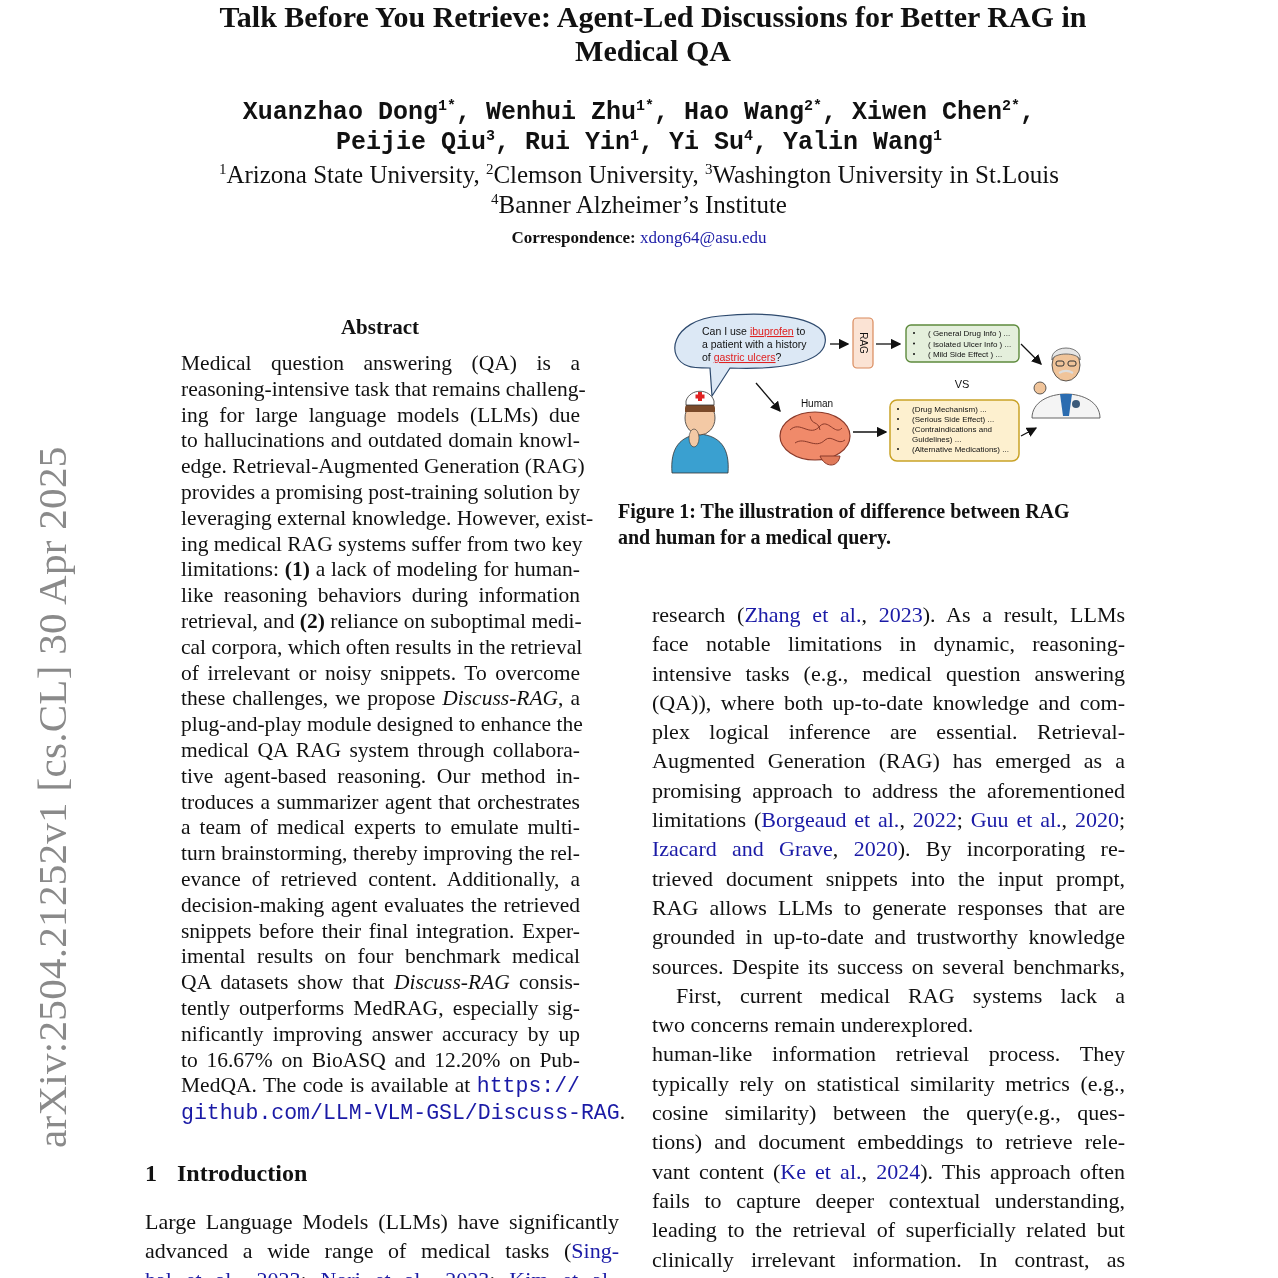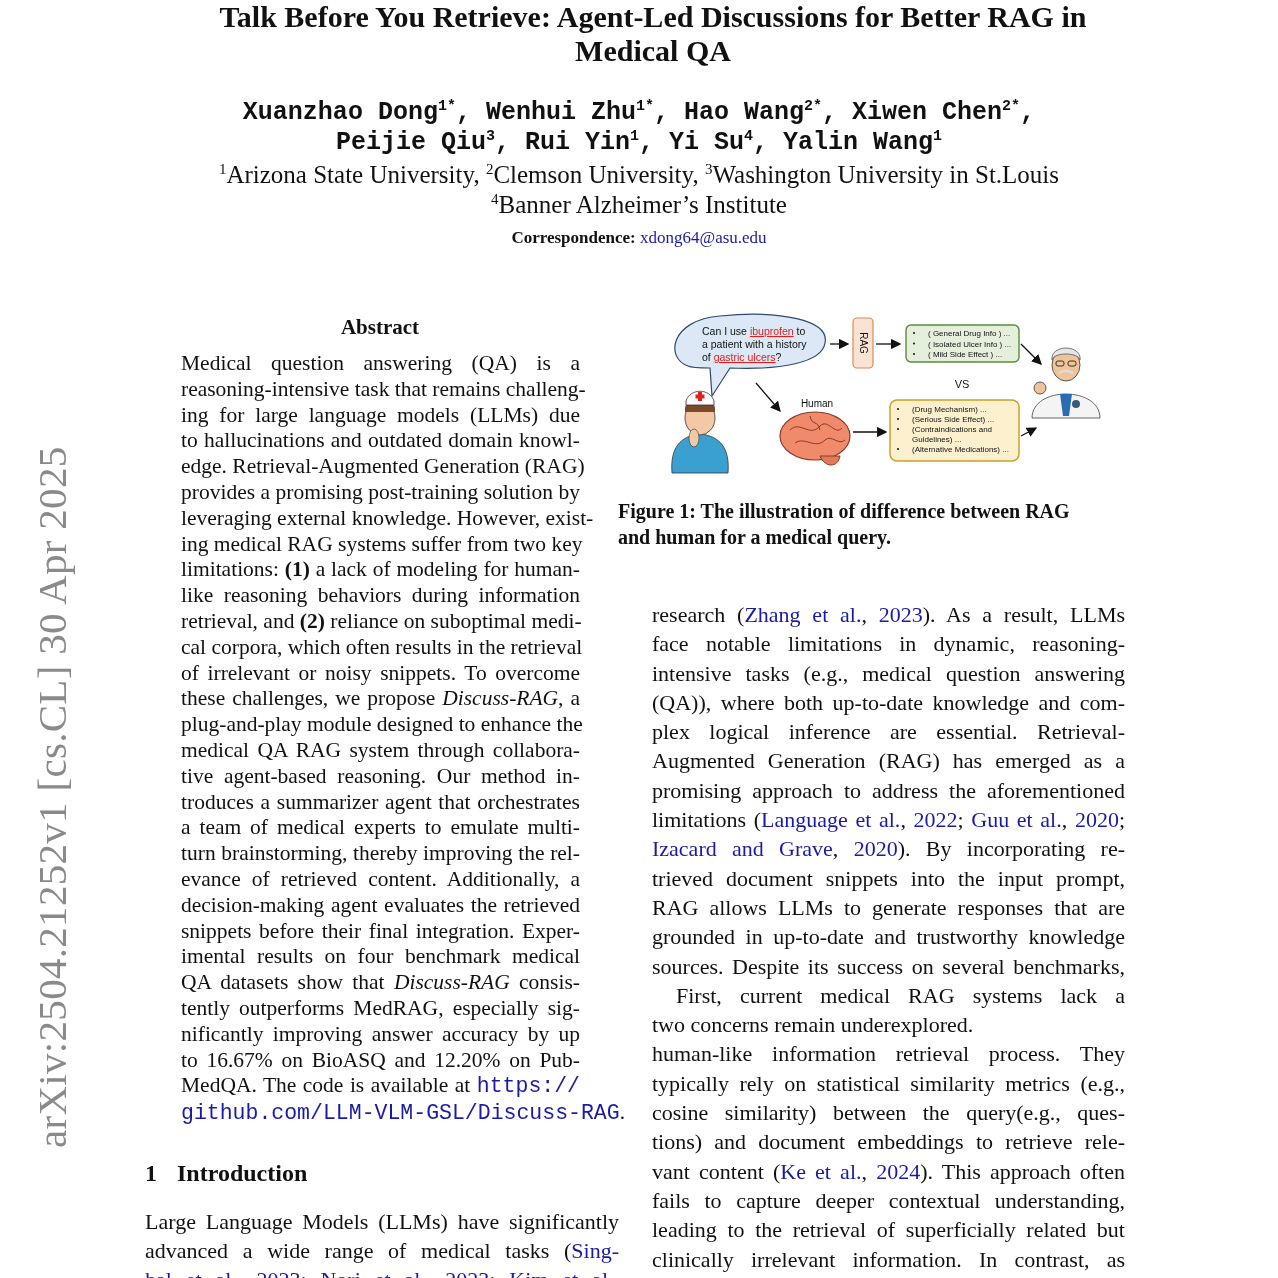--- a/index.html
+++ b/index.html
@@ -100,21 +100,21 @@
     <span class="ln"><span class="link">hal et al.</span>, <span class="link">2023</span>; <span class="link">Nori et al.</span>, <span class="link">2023</span>; <span class="link">Kim et al.</span>,</span>
   </div>
 <div id="right-col" class="col">
     <span class="ln">research (<span class="link">Zhang et al.</span>, <span class="link">2023</span>). As a result, LLMs</span>
     <span class="ln">face notable limitations in dynamic, reasoning-</span>
     <span class="ln">intensive tasks (e.g., medical question answering</span>
     <span class="ln">(QA)), where both up-to-date knowledge and com-</span>
     <span class="ln">plex logical inference are essential. Retrieval-</span>
     <span class="ln">Augmented Generation (RAG) has emerged as a</span>
     <span class="ln">promising approach to address the aforementioned</span>
-    <span class="ln">limitations (<span class="link">Language et al.</span>, <span class="link">2022</span>; <span class="link">Guu et al.</span>, <span class="link">2020</span>;</span>
+    <span class="ln">limitations (<span class="link">Borgeaud et al.</span>, <span class="link">2022</span>; <span class="link">Guu et al.</span>, <span class="link">2020</span>;</span>
     <span class="ln"><span class="link">Izacard and Grave</span>, <span class="link">2020</span>). By incorporating re-</span>
     <span class="ln">trieved document snippets into the input prompt,</span>
     <span class="ln">RAG allows LLMs to generate responses that are</span>
     <span class="ln">grounded in up-to-date and trustworthy knowledge</span>
     <span class="ln">sources. Despite its success on several benchmarks,</span>
     <span class="ln indent">First, current medical RAG systems lack a</span>
     <span class="ln last">two concerns remain underexplored.</span>
     <span class="ln">human-like information retrieval process. They</span>
     <span class="ln">typically rely on statistical similarity metrics (e.g.,</span>
     <span class="ln">cosine similarity) between the query(e.g., ques-</span>

